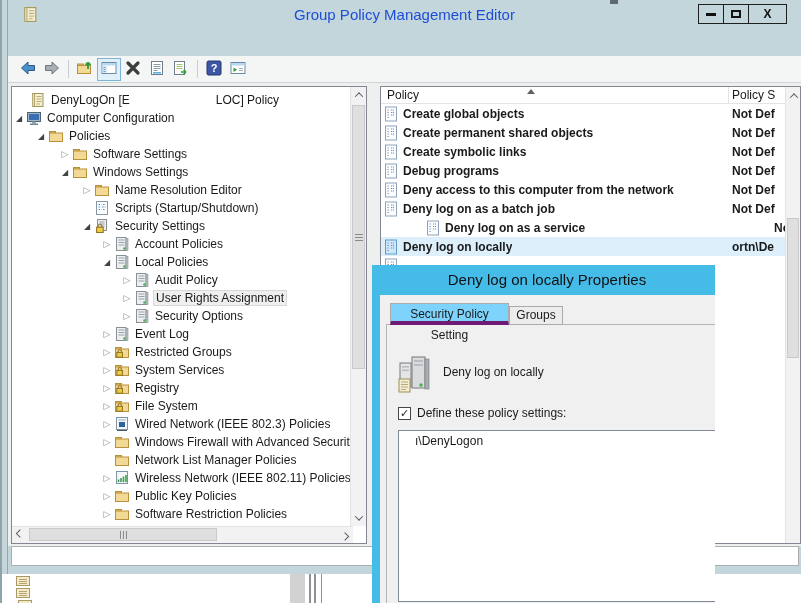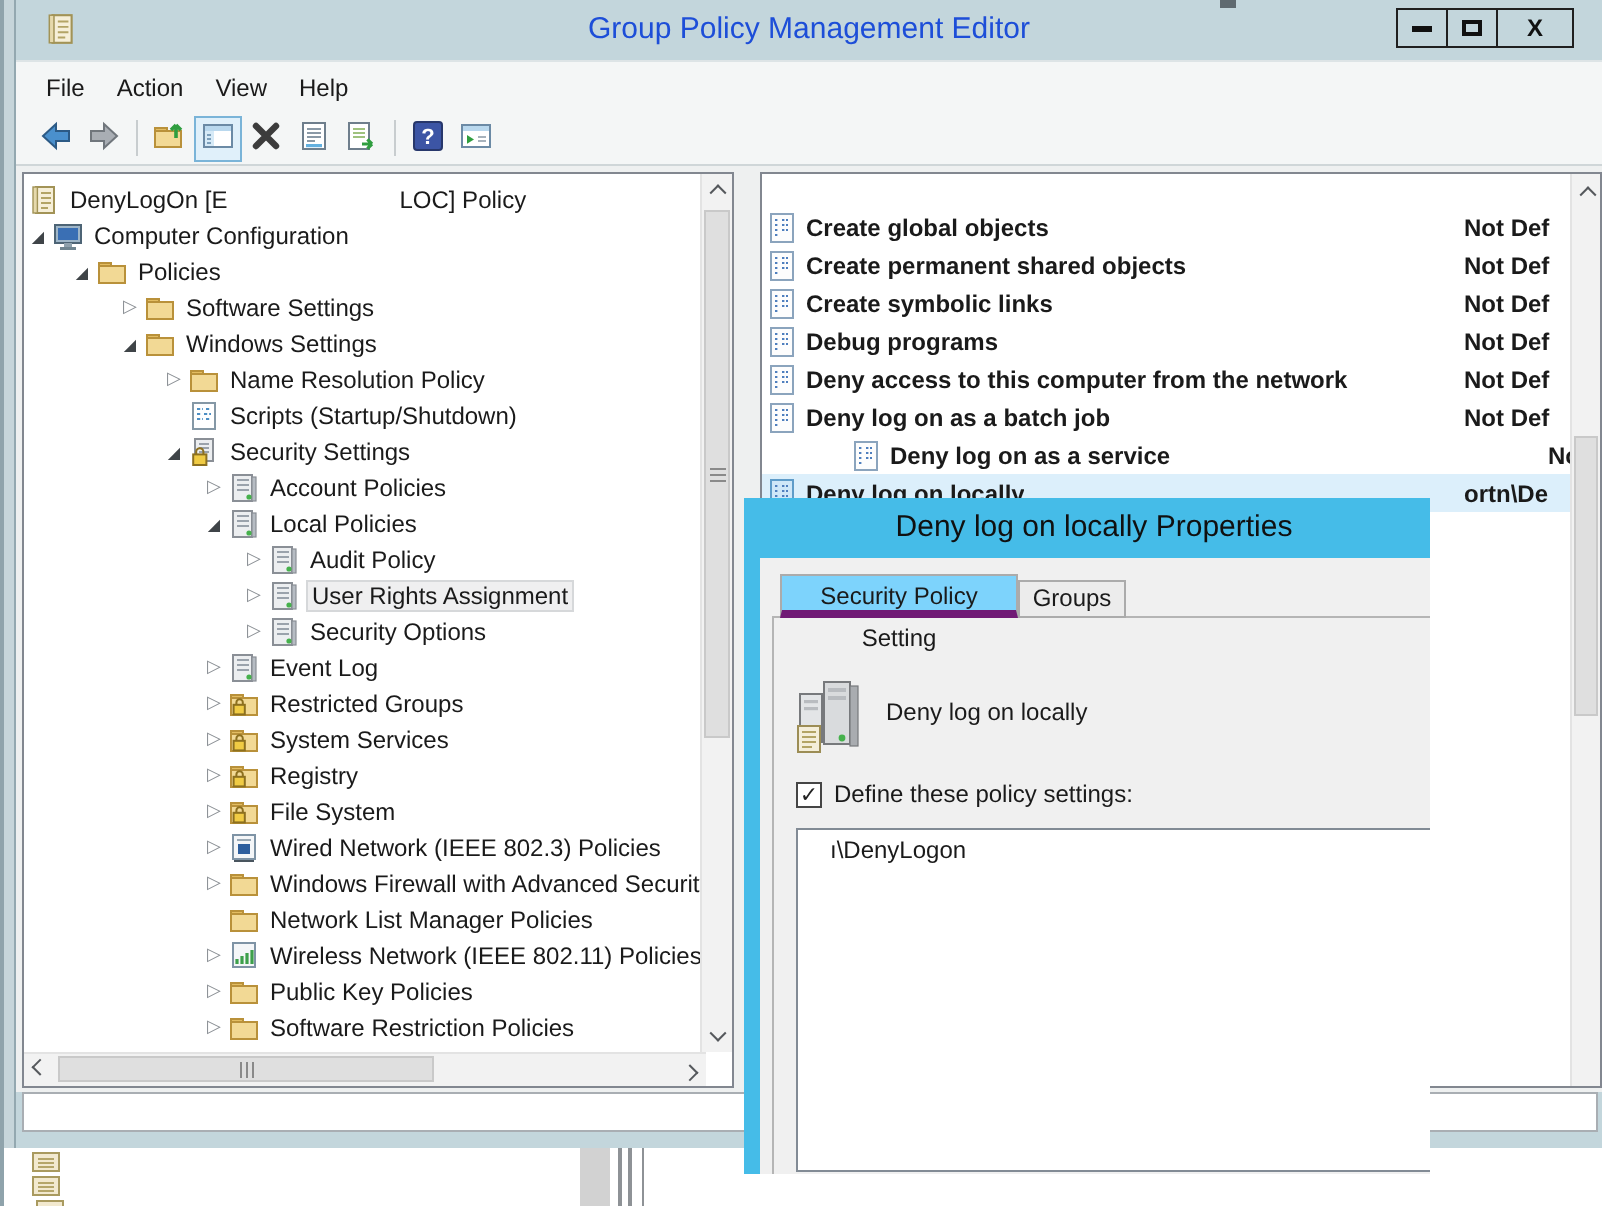--- a/index.html
+++ b/index.html
@@ -77,21 +77,21 @@
   .lrow{position:absolute;left:0;right:2px;height:19px;display:flex;align-items:center;white-space:nowrap;font-weight:bold;}
   .lrow.sel{background:#dceffb;}
   .picon{width:15px;height:16px;margin:0 4px 0 3px;flex:0 0 15px;}
   .picon svg{width:15px;height:16px;}
   .pname{overflow:hidden;max-width:320px;}
   .psetting{position:absolute;left:351px;}
   .lvscroll{position:absolute;right:0;top:0;width:15px;bottom:0;background:#f2f2f2;border-left:1px solid #e3e3e3;}
   
   .statusbar{position:absolute;left:3px;top:546px;width:788px;height:20px;background:#fff;border:1px solid #a9aeb3;}
   
-  #dialog{position:absolute;left:372px;top:249px;width:343px;height:338px;background:#45bce8;z-index:10;overflow:hidden;}
+  #dialog{position:absolute;left:372px;top:265px;width:343px;height:338px;background:#45bce8;z-index:10;overflow:hidden;}
   .dtitle{position:absolute;left:0;top:0;width:100%;height:30px;}
   .dttext{position:absolute;left:0;width:350px;top:6px;text-align:center;font-size:15px;color:#101010;}
   .dbtn{position:absolute;top:2px;height:25px;border:1px solid #1c1c1c;text-align:center;line-height:23px;font-weight:bold;font-size:13px;}
   .dbtn.help{left:350px;width:27px;background:#45bce8;color:#101010;}
   .dbtn.close{left:376px;width:43px;background:#bf4a42;color:#101010;}
   .dbody{position:absolute;left:8px;top:30px;width:413px;height:308px;background:#f0f0f0;}
   .tab{position:absolute;border:1px solid #ababab;background:#f0f0f0;text-align:center;z-index:3;}
   .tab.active{left:10px;top:8px;width:119px;height:22px;line-height:21px;border-bottom:4px solid #701a75;background:#7dd3fc;z-index:4;}
   .tab.inactive{left:129px;top:11px;width:54px;height:19px;line-height:17px;background:#ececec;}
   .tabpage{position:absolute;left:6px;top:29px;width:400px;height:300px;border:1px solid #b5b5b5;background:#f0f0f0;z-index:1;}
@@ -126,26 +126,20 @@
       <span class="ticon" id="app-icon"><svg viewBox="0 0 16 16">
             <rect x="4" y="1.5" width="9" height="13" fill="#f6efd8" stroke="#a29356"></rect>
             <rect x="2.5" y="1.5" width="2.2" height="13" fill="#e6d9ac" stroke="#a29356" stroke-width=".7"></rect>
             <path d="M6.5 4.5h5M6.5 7h5M6.5 9.5h5M6.5 12h3.5" stroke="#b3a465" stroke-width=".9"></path>
           </svg></span>
       <span class="ttext">Group Policy Management Editor</span>
       <span class="wbtn min"><span class="glyph-min"></span></span>
       <span class="wbtn max"><span class="glyph-max"></span></span>
       <span class="wbtn cls">X</span>
     </div>
-    <div class="menubar" id="menubar">
-        <div class="menu-item">File</div>
-        <div class="menu-item">Action</div>
-        <div class="menu-item">View</div>
-        <div class="menu-item">Help</div>
-      </div>
     <div class="toolbar" id="toolbar">
         <div class="tb-btn">
           <span><svg viewBox="0 0 18 18">
               <path d="M9 3L2.5 9L9 15V11.5H15.5V6.5H9z" fill="#4a90cd" stroke="#2c5a85"></path>
             </svg></span>
         </div>
         <div class="tb-btn">
           <span><svg viewBox="0 0 18 18">
               <path d="M9 3l6.5 6L9 15v-3.5H2.5v-5H9z" fill="#a9aeb4" stroke="#70767c"></path>
             </svg></span>
@@ -199,21 +193,21 @@
               <path d="M4.5 8.5l3.5 2.2-3.5 2.2z" fill="#2f9e3f"></path>
               <path d="M10 9.5h4M10 11.5h4" stroke="#8a99a6" stroke-width=".8"></path>
             </svg></span>
         </div>
       </div>
 
     <div class="content">
 
       <div class="tree-pane">
         <div class="tree-rows" id="tree-rows">
-          <div class="trow" style="top:4px;padding-left:2px;">
+          <div class="trow" style="top:4px;padding-left:2px;margin-left:16px;">
             <span class="ticon16"><svg viewBox="0 0 16 16">
                   <rect x="4" y="1.5" width="9" height="13" fill="#f6efd8" stroke="#a29356"></rect>
                   <rect x="2.5" y="1.5" width="2.2" height="13" fill="#e6d9ac" stroke="#a29356" stroke-width=".7"></rect>
                   <path d="M6.5 4.5h5M6.5 7h5M6.5 9.5h5M6.5 12h3.5" stroke="#b3a465" stroke-width=".9"></path>
                 </svg></span>
             <span class="tlabel">DenyLogOn [E</span>
             <span class="redact"></span>
             <span class="tlabel">LOC] Policy</span>
           </div>
         <div class="trow" style="top: 22px; padding-left: 0px;">
@@ -249,21 +243,21 @@
                   <rect x="1.5" y="5" width="13" height="8.5" fill="#f2d995" stroke="#b9913a"></rect>
                 </svg></span>
               <span class="tlabel">Windows Settings</span>
             </div>
             <div class="trow" style="top: 94px; padding-left: 68px;">
               <span class="texp col">▷</span>
               <span class="ticon16"><svg viewBox="0 0 16 16">
                   <rect x="1.5" y="3.5" width="6" height="3" fill="#e3bd62" stroke="#b9913a"></rect>
                   <rect x="1.5" y="5" width="13" height="8.5" fill="#f2d995" stroke="#b9913a"></rect>
                 </svg></span>
-              <span class="tlabel">Name Resolution Policy</span>
+              <span class="tlabel">Name Resolution Editor</span>
             </div>
             <div class="trow" style="top: 112px; padding-left: 68px;">
               <span class="texp"></span>
               <span class="ticon16"><svg viewBox="0 0 16 16">
                   <rect x="2.5" y="1.5" width="11" height="13" fill="#fff" stroke="#8598a6"></rect>
                   <path d="M4.5 4.5h3M9 4.5h2.5M4.5 7h2M8 7h3.5M4.5 9.5h3M9 9.5h2.5" stroke="#4d8fc4" stroke-width="1" stroke-dasharray="1.6 1"></path>
                 </svg></span>
               <span class="tlabel">Scripts (Startup/Shutdown)</span>
             </div>
             <div class="trow" style="top: 130px; padding-left: 68px;">
@@ -462,20 +456,26 @@
                 <i></i>
               </span>
             </div>
           <div class="sb-btn" style="right:0;top:0;width:16px;height:16px;">
               <span class="chev right"></span>
             </div>
         </div>
       </div>
 
       <div class="list-pane">
+        <div class="lheader">
+          <span class="hcol1">Policy</span>
+          <span class="sort-asc"></span>
+          <span class="hdiv"></span>
+          <span class="hcol2">Policy S</span>
+        </div>
         <div id="list-rows">
             <div class="lrow" style="top: 17px;">
               <span class="picon"><svg viewBox="0 0 15 16">
                   <rect x="1.5" y="1" width="11" height="14" fill="#fdfdfd" stroke="#8ba4bd"></rect>
                   <path d="M3.5 4h2M7 4h3M3.5 6.5h2M7 6.5h3M3.5 9h2M7 9h3M3.5 11.5h2" stroke="#4f7fbe" stroke-width=".9" stroke-dasharray="1.2 .8"></path>
                 </svg></span>
               <span class="pname">Create global objects</span>
               <span class="psetting">Not Def</span>
             </div>
             <div class="lrow" style="top: 36px;">

